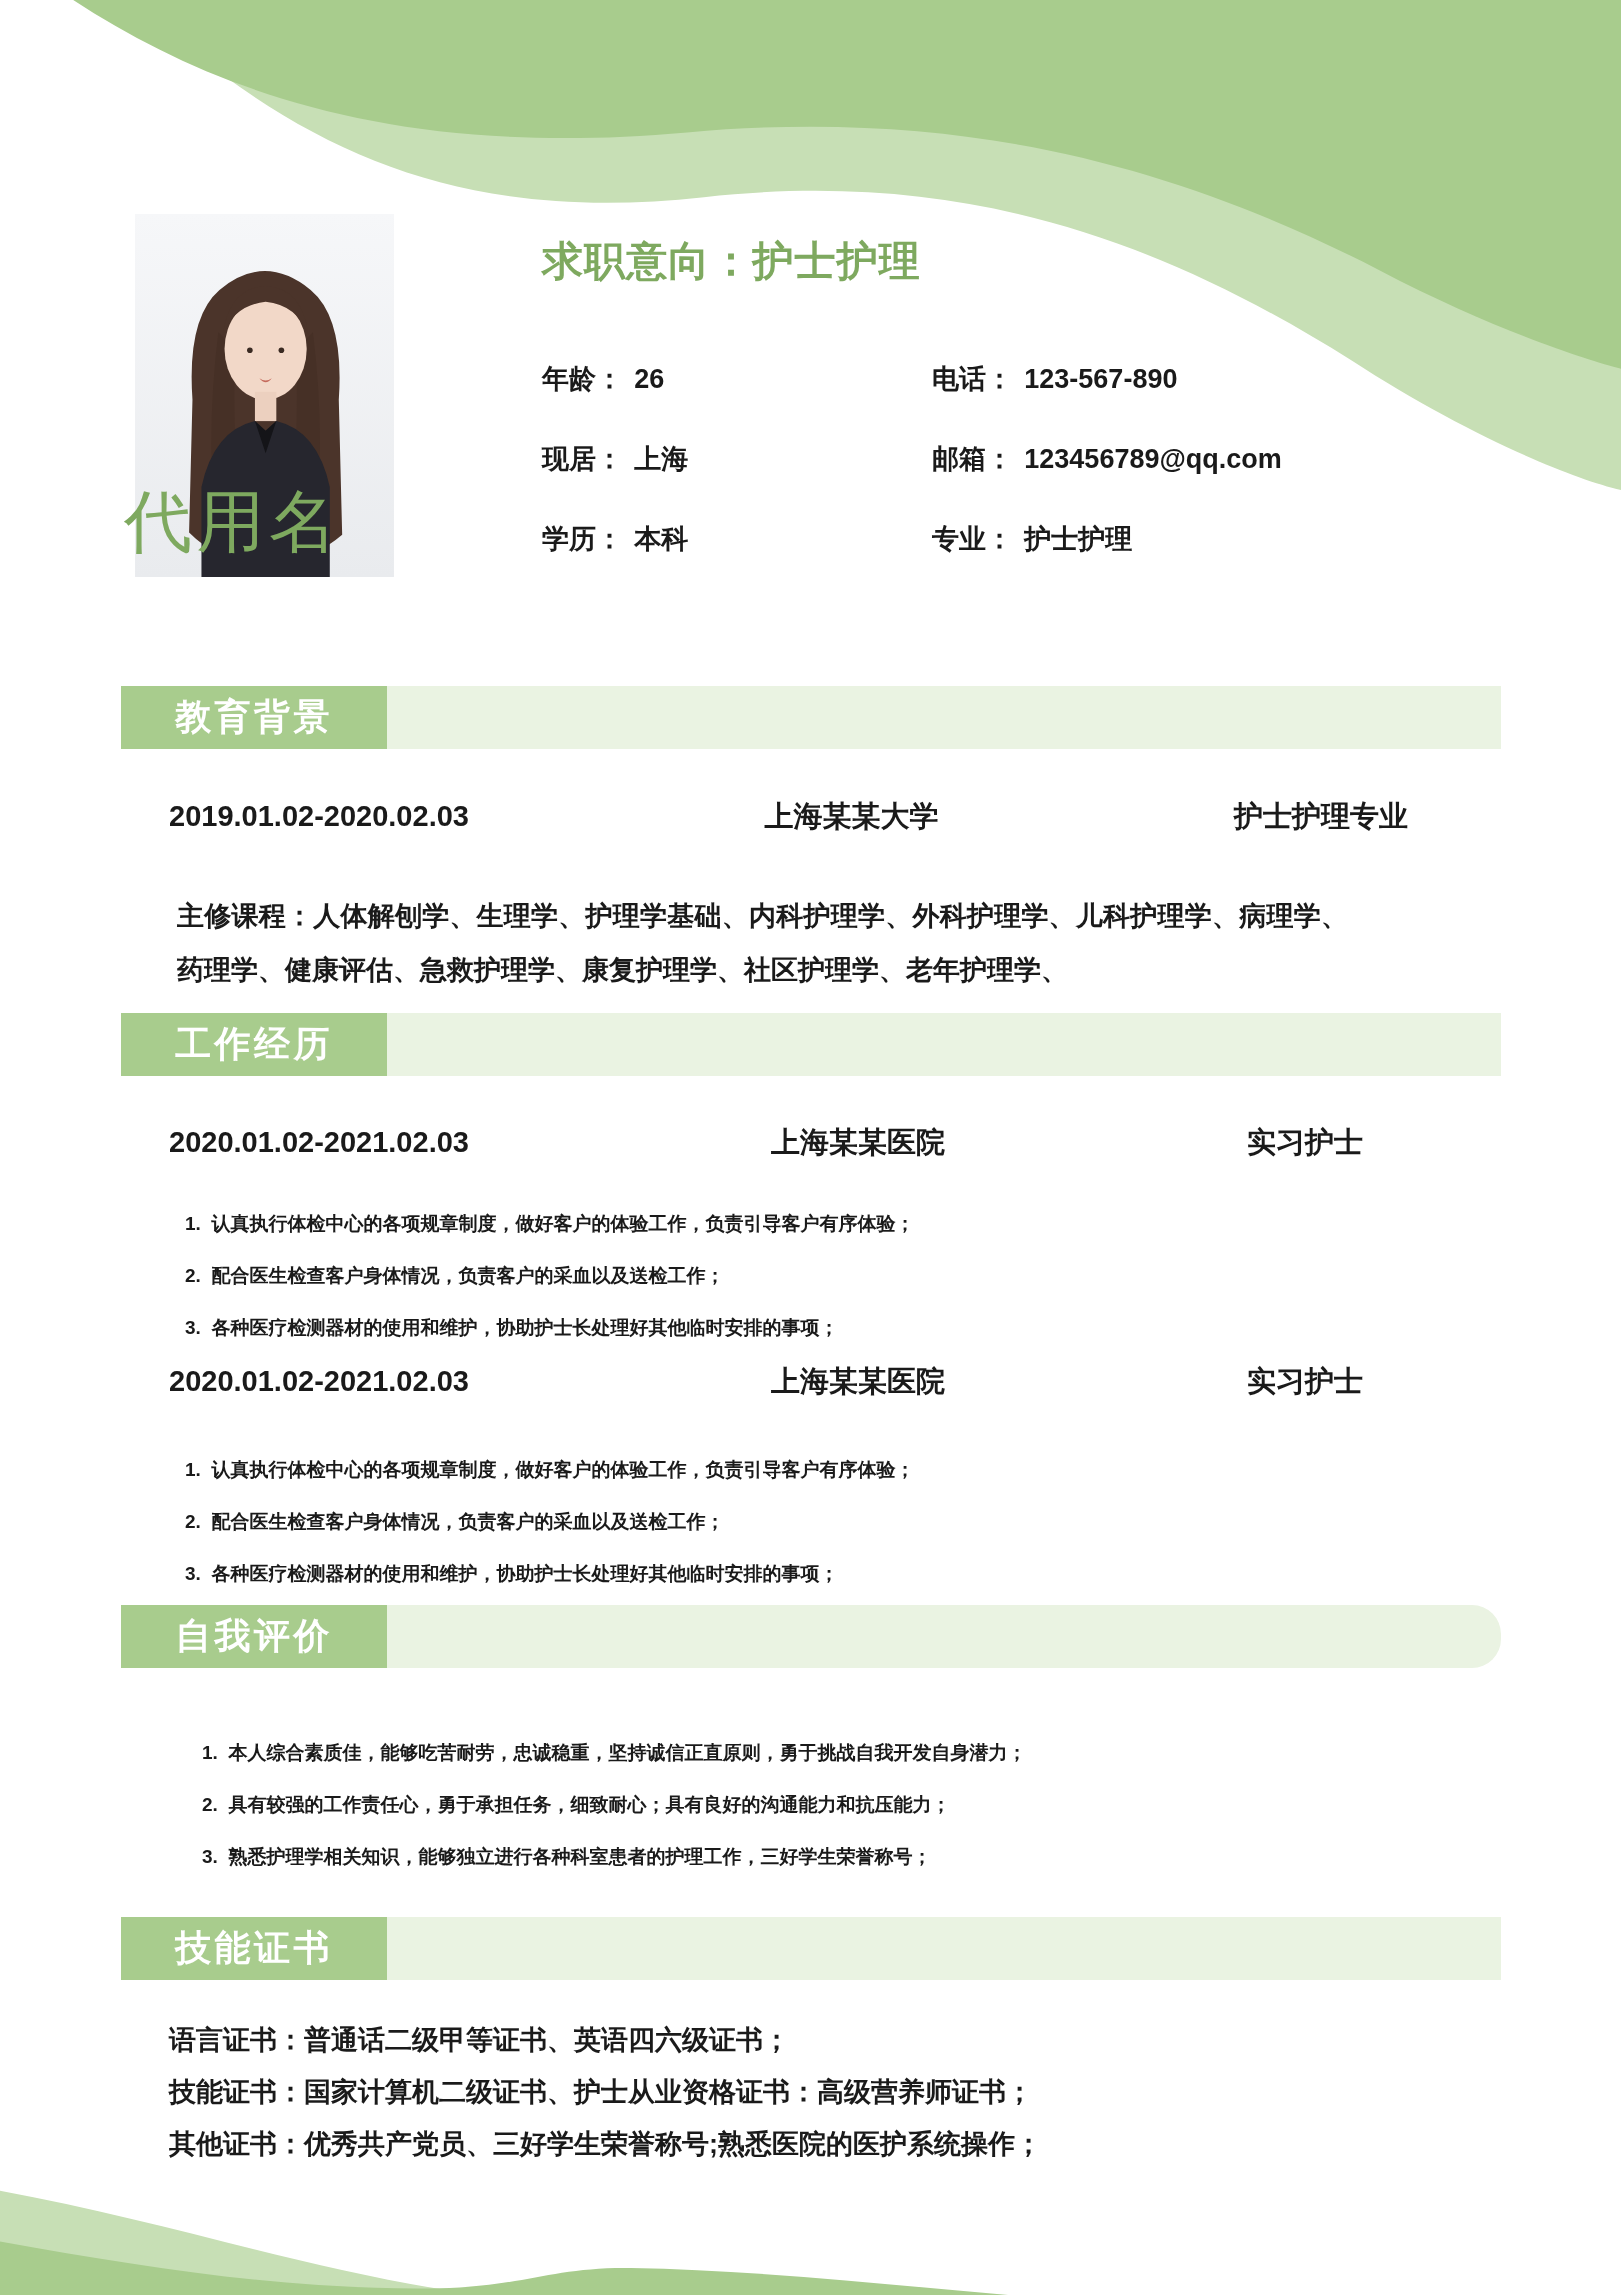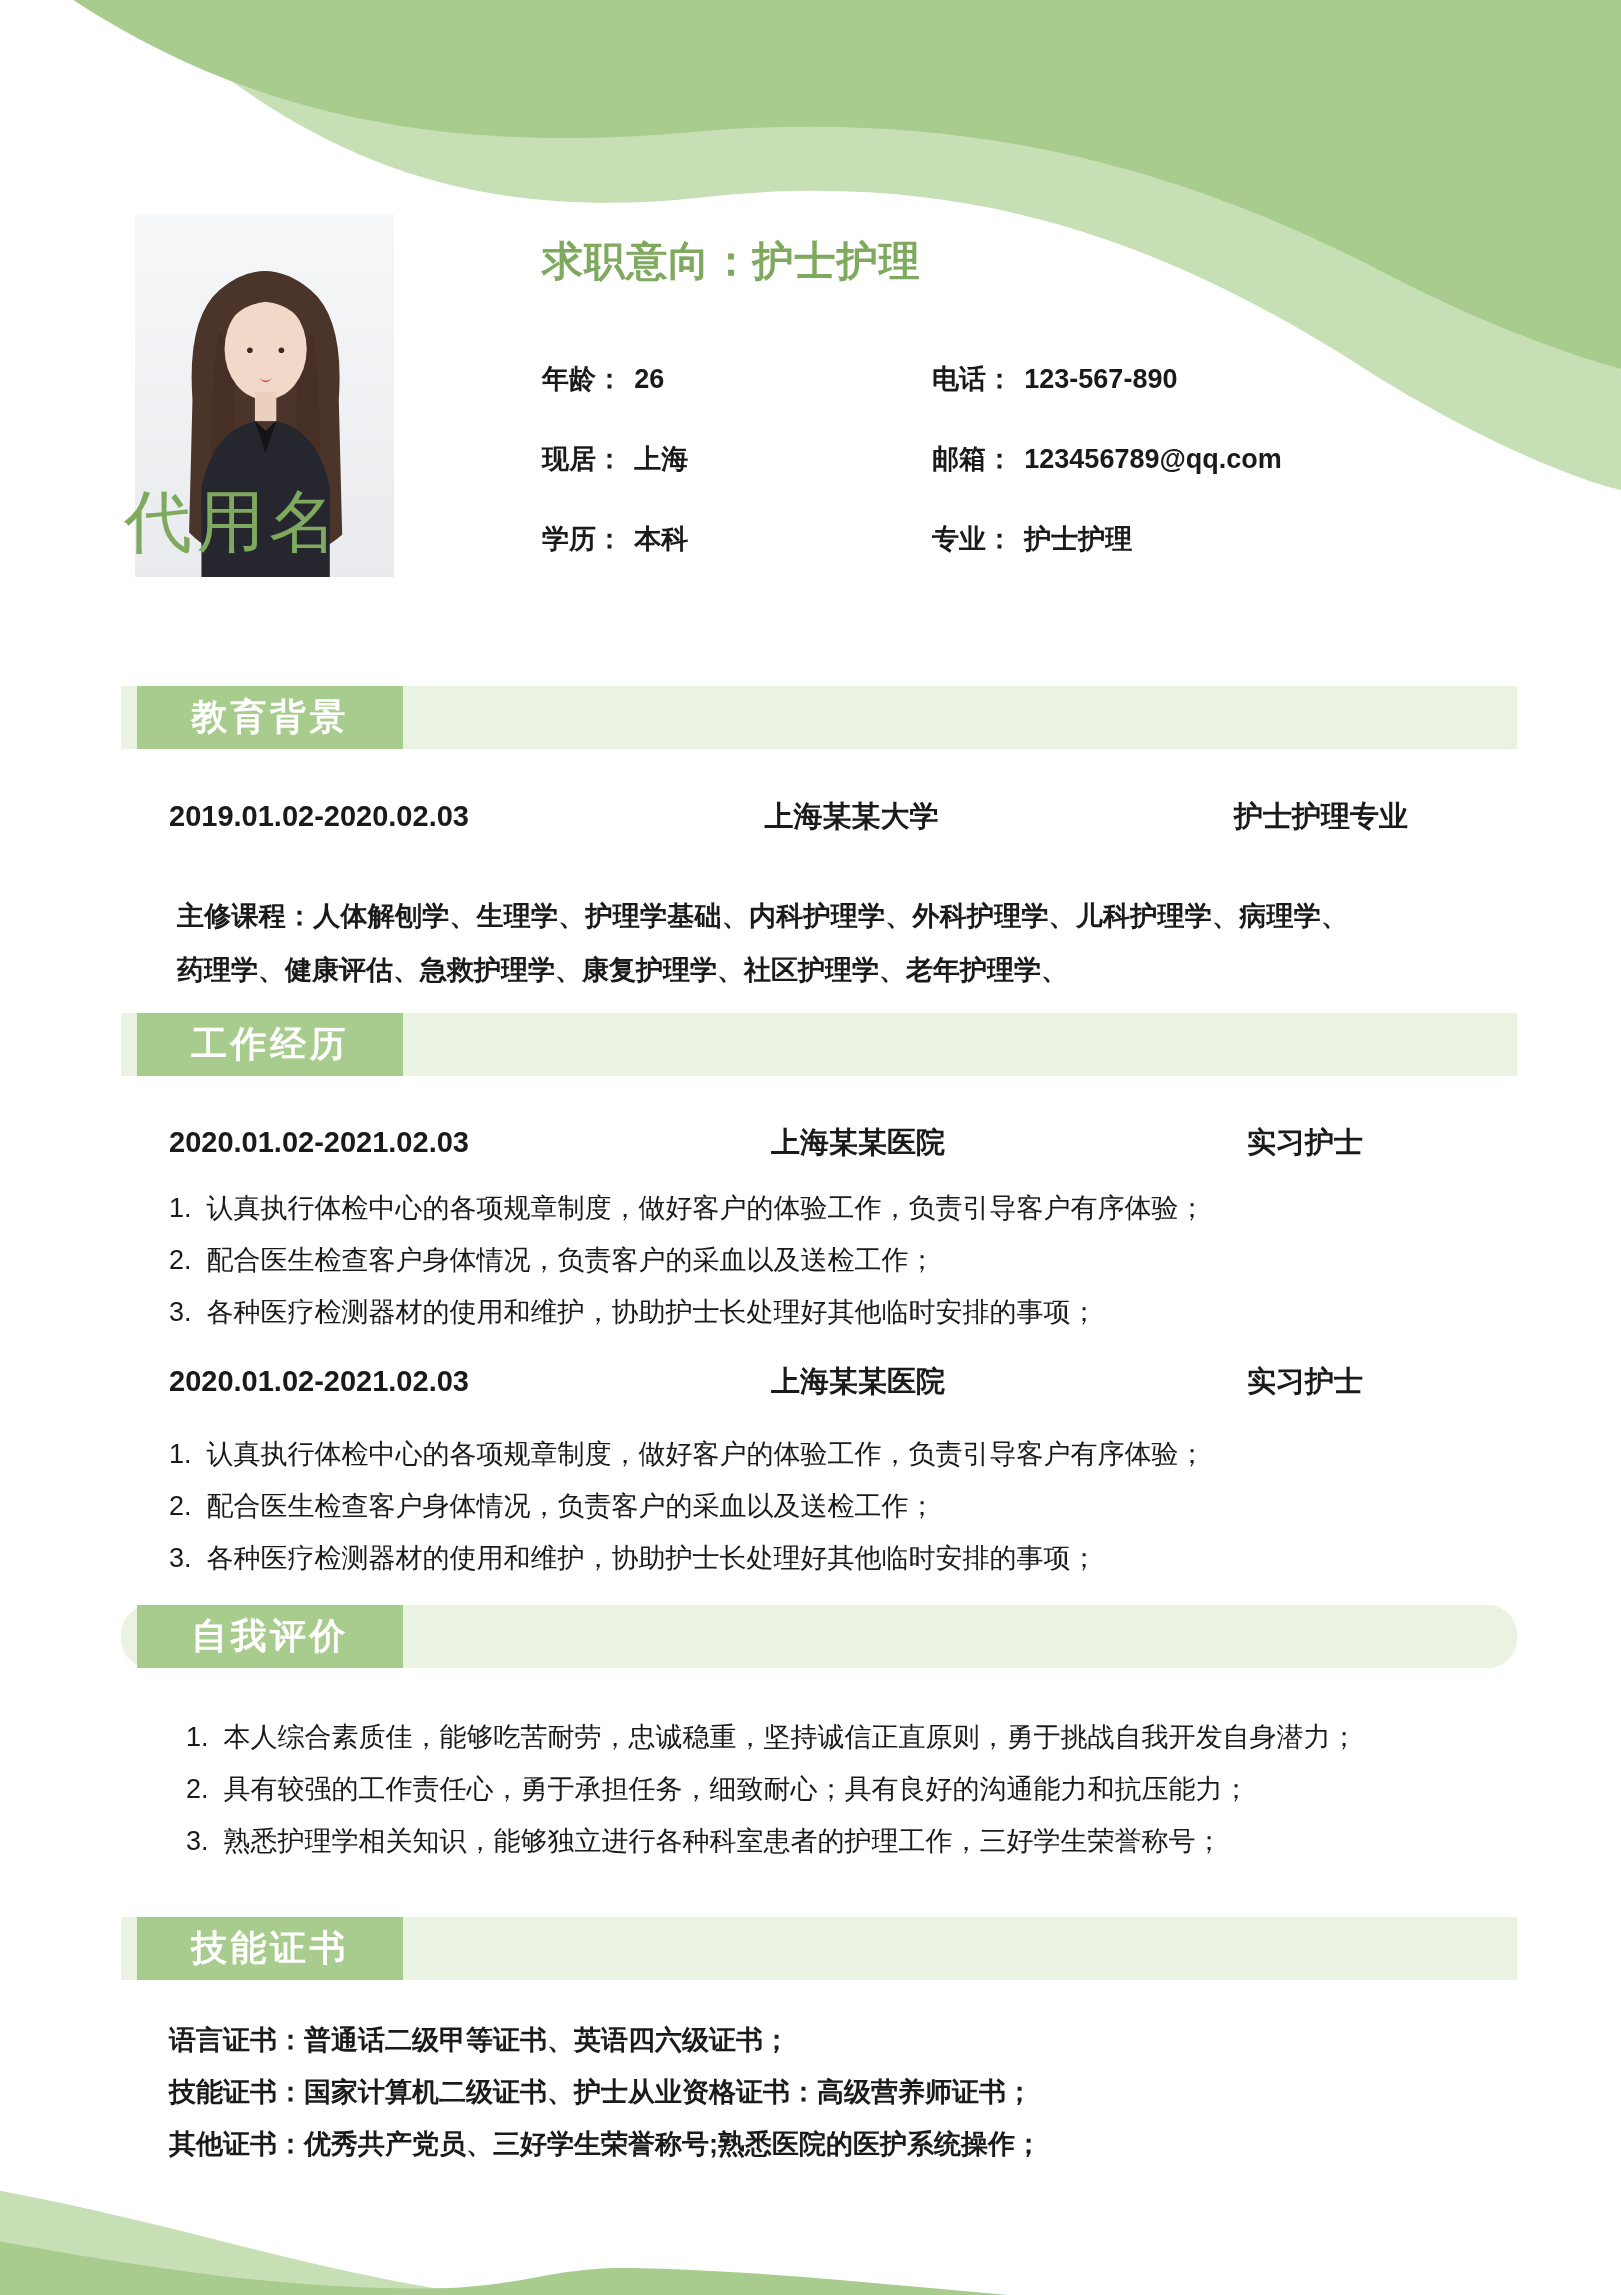--- a/index.html
+++ b/index.html
@@ -31,41 +31,40 @@
     position:absolute; left:542px; top:365px;
     display:grid; grid-template-columns:390px auto; row-gap:51px;
     font-size:27px; font-weight:bold; line-height:29px;
   }
   .field { white-space:nowrap; }
   .fvalue { margin-left:11.3px; font-weight:bold; }
 
   .bar {
     position:absolute; left:121px; width:1380px; height:63px;
     background:var(--green-bar-light);
-    padding-left:16px;
   }
   .bar-box {
     width:266px; height:63px; background:var(--green-dark);
     display:flex; align-items:center; justify-content:center;
     color:#ffffff; font-size:36px; font-weight:bold; letter-spacing:3.4px;
   }
   .row {
     position:absolute; left:169px; display:flex; justify-content:space-between;
     align-items:baseline; font-size:29px; font-weight:bold; line-height:33px; white-space:nowrap;
   }
   .row-edu  { width:1239px;gap:37px; }
   .row-work { width:1194px; }
 
   .courses {
     position:absolute; left:169px; top:881px; width:1171px; margin:8px;
     font-size:27px; font-weight:600; line-height:54px; text-align:justify;
   }
   ol.numlist {
-    position:absolute; left:169px; margin:0; padding:0; list-style:none;
-    counter-reset:li; font-size:27px; font-weight:400;
+    position:absolute; left:169px; margin:16px; padding:0; list-style:none;
+    counter-reset:li; font-size:19px; font-weight:700;
   }
   ol.numlist li { counter-increment:li; line-height:28px; margin-bottom:24px; white-space:nowrap; }
   ol.numlist li::before { content:counter(li) ".\00a0\00a0"; }
   ol.self-list { left:186px; }
 
   .skill-lines { position:absolute; left:169px; top:2027px; }
   .skill-lines p { margin:0 0 25px 0; font-size:27px; font-weight:600; line-height:27px; white-space:nowrap; }
 
   .bar-edu   { top:686px; }
   .bar-work  { top:1013px; }

